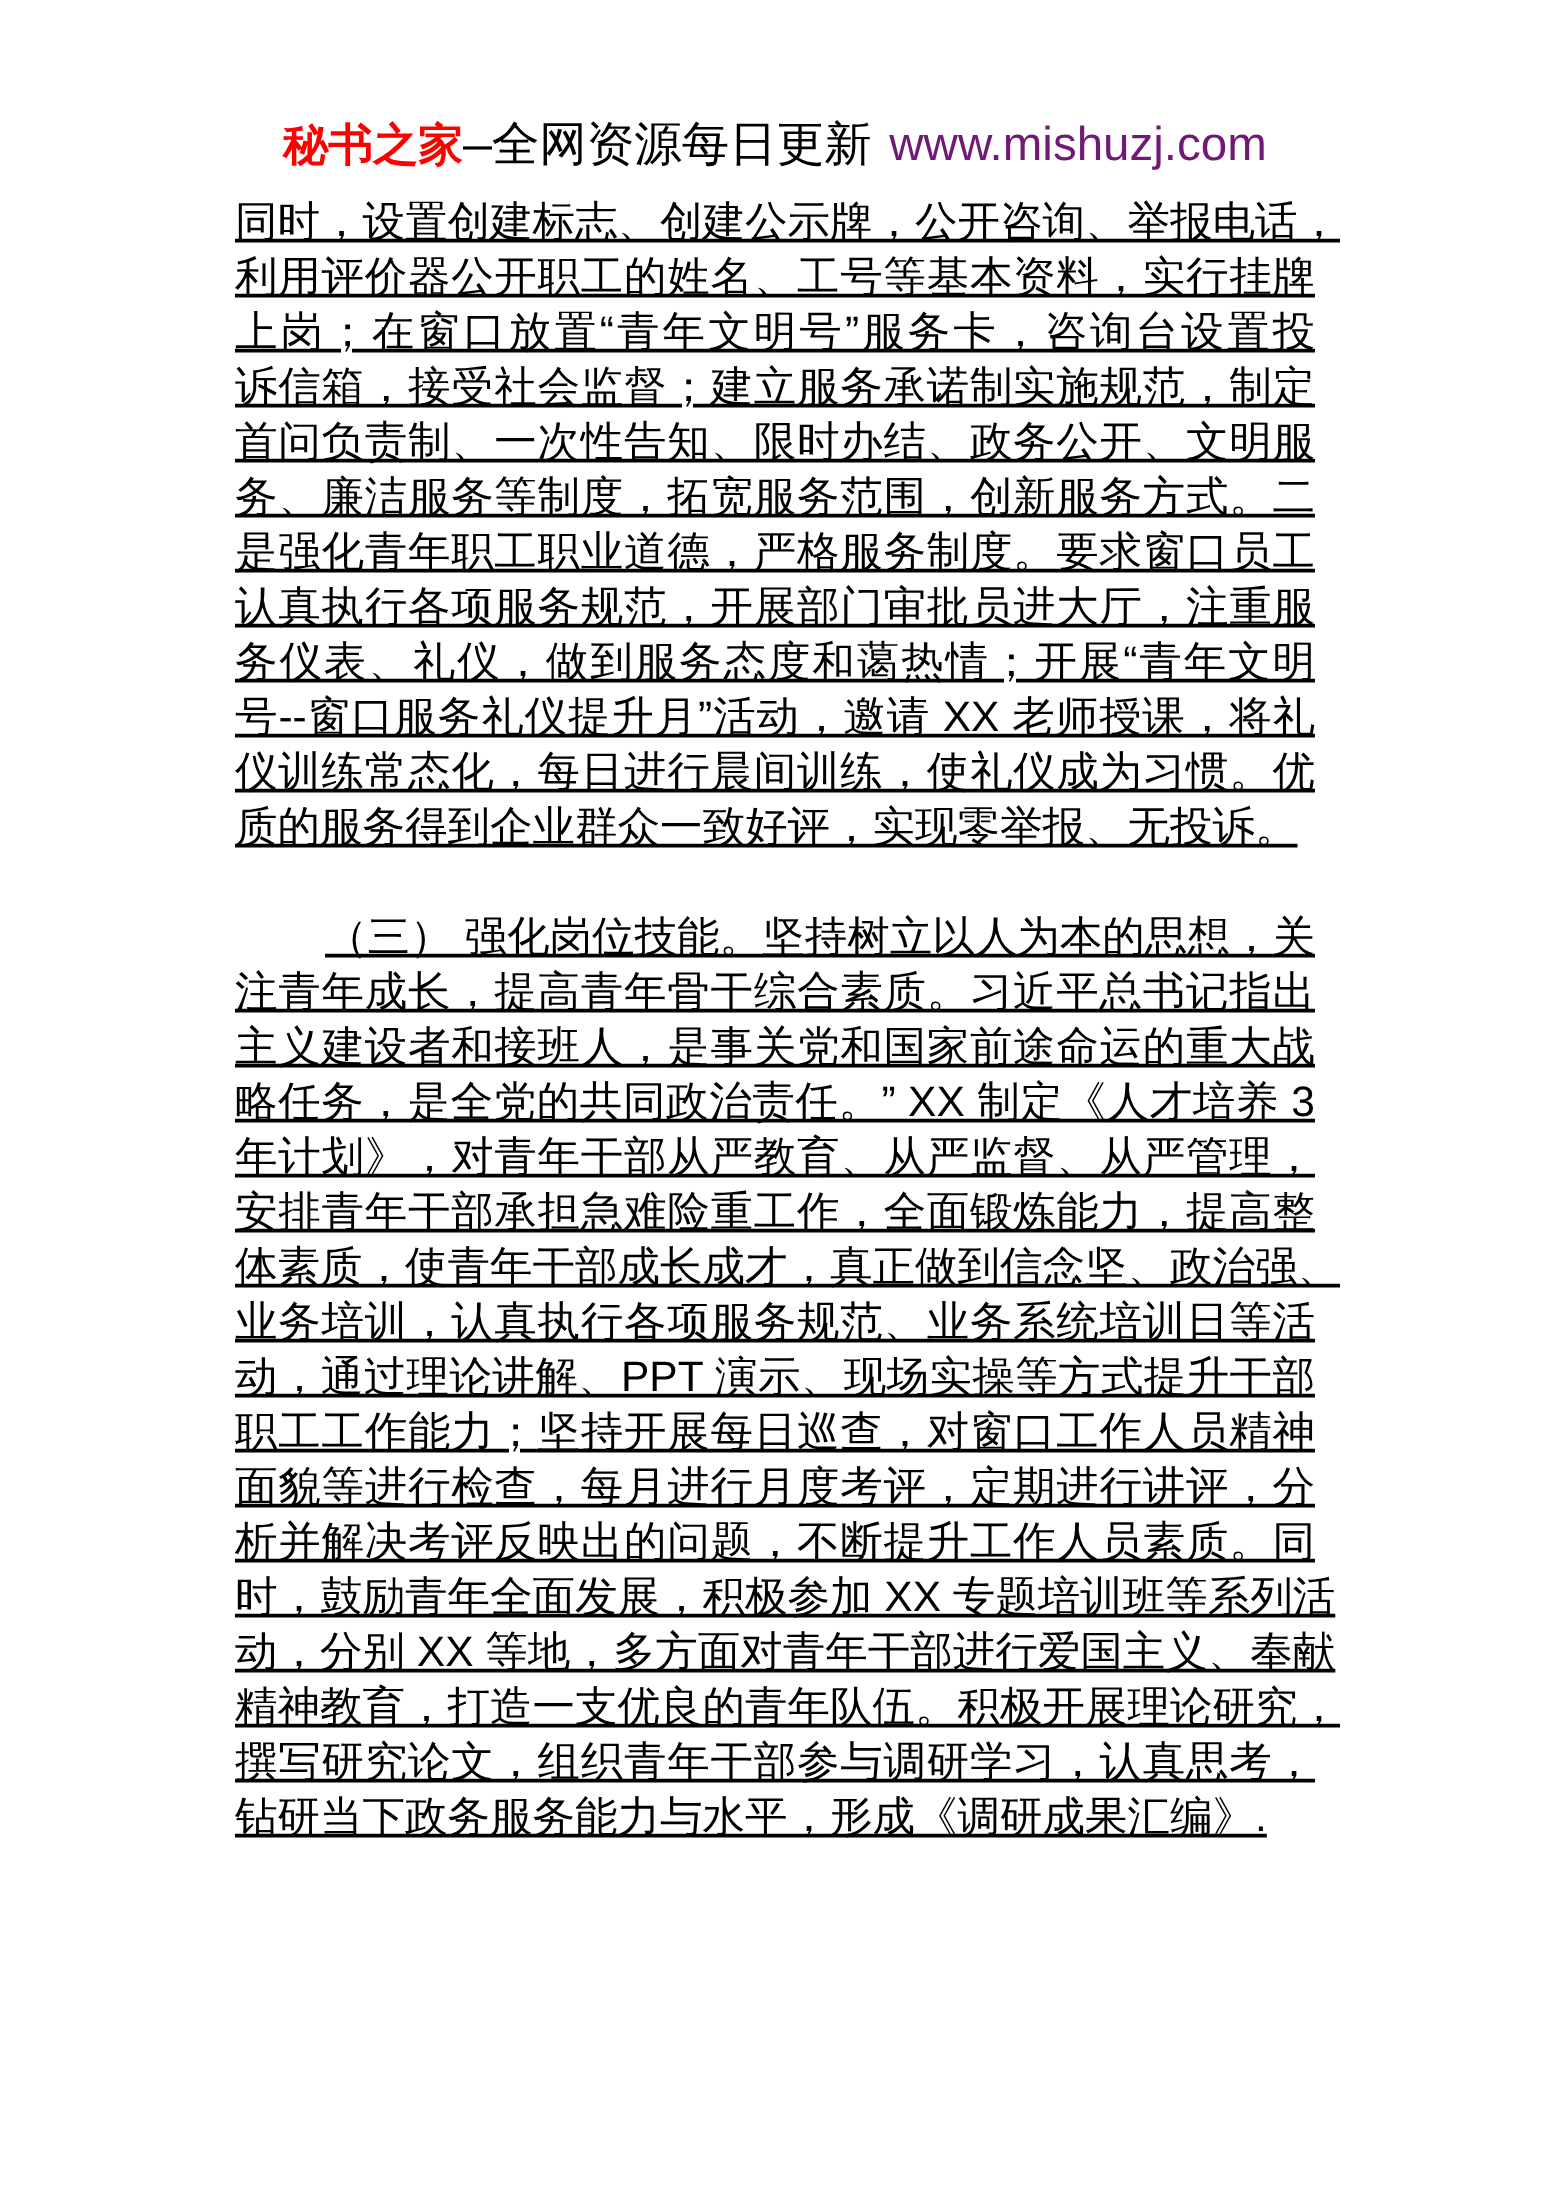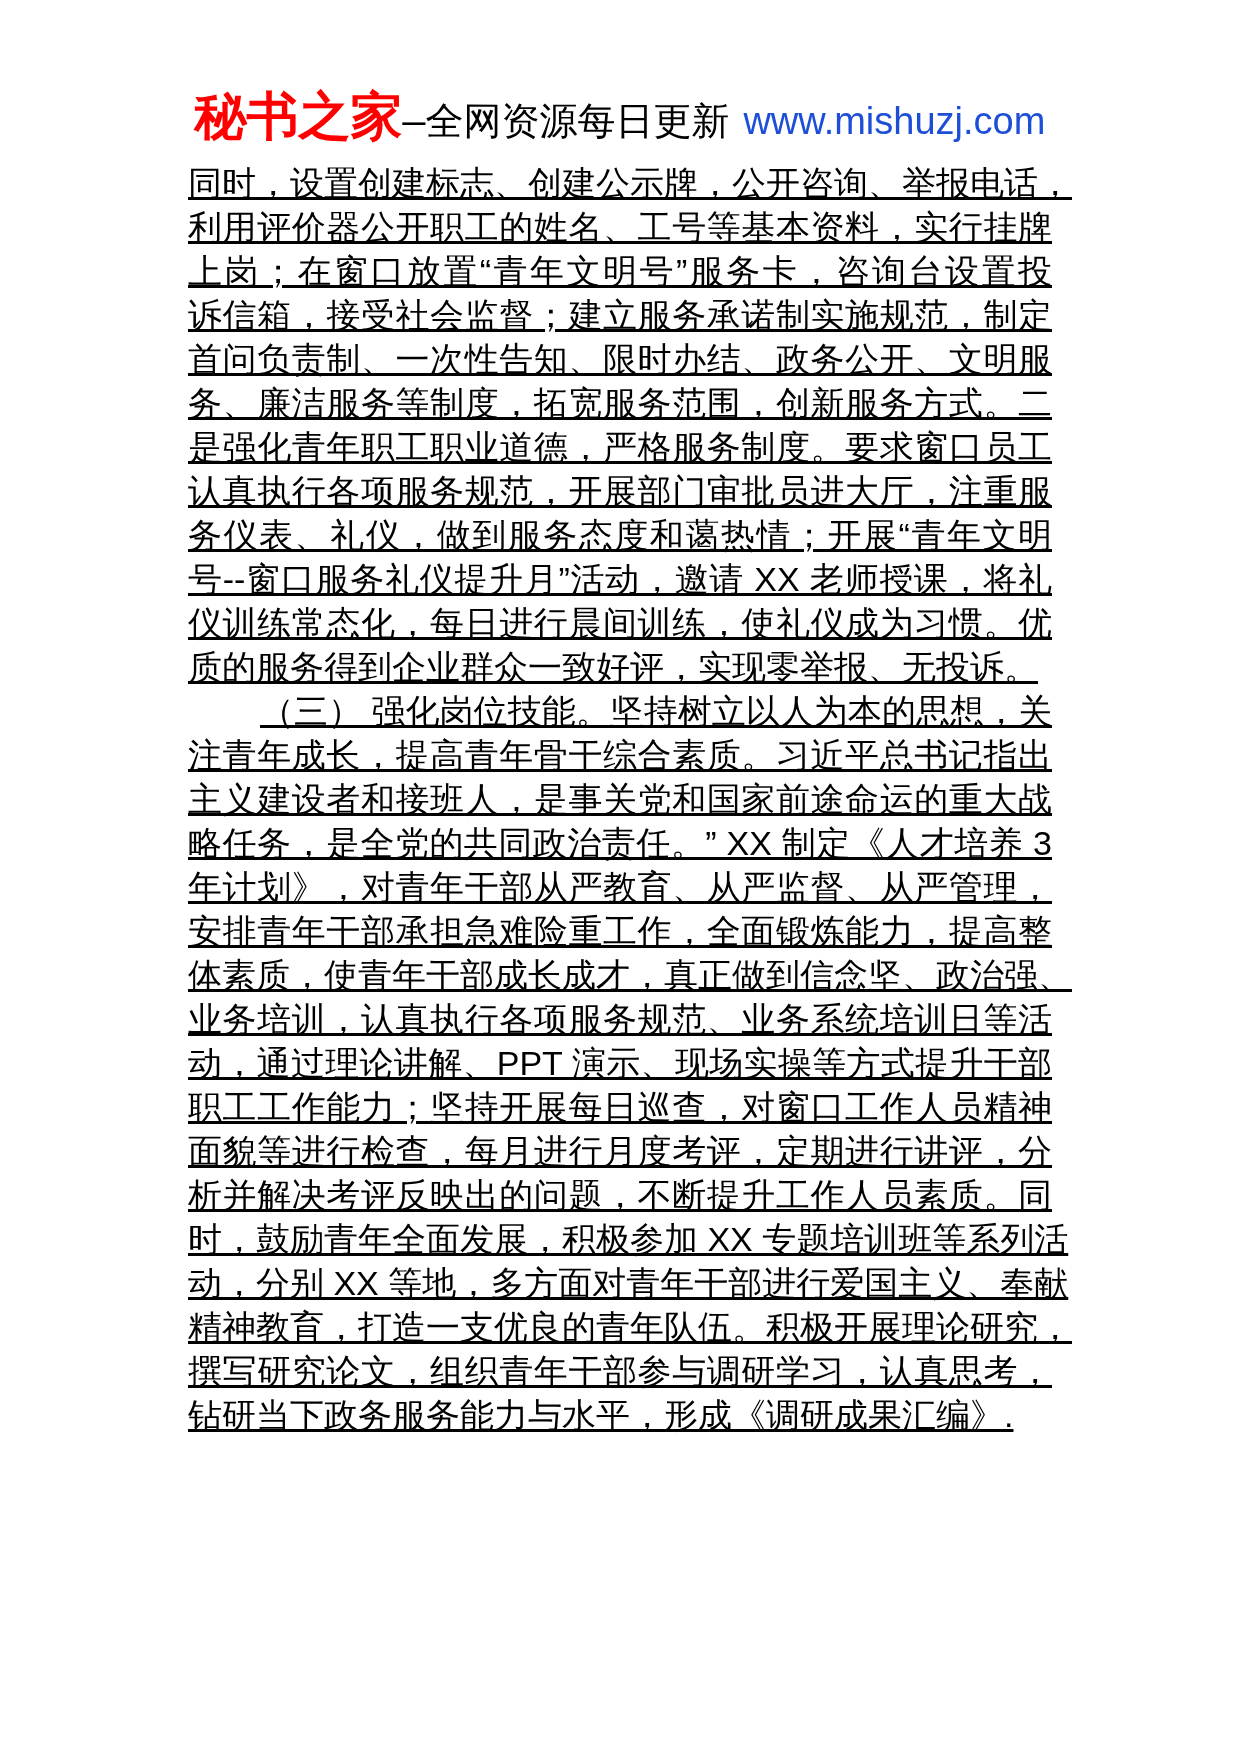--- a/index.html
+++ b/index.html
@@ -20,21 +20,21 @@
   .doc-header {
     margin-top: 92px;
     text-align: center;
     white-space: nowrap;
     font-size: 38px;
     line-height: 48px;
     color: #000000;
   }
   .brand {
     font-weight: bold;
-    font-size: 52px;
+    font-size: 36px;
     color: #ff0000;
   }
   .tagline {
     color: #000000;
     font-family: Liberation Mono, monospace;
   }
   .url {
     color: #0000ff;
     margin-left: 14px;
   }
@@ -50,28 +50,29 @@
     text-align: justify;
     text-align-last: justify;
     white-space: nowrap;
     text-decoration: underline;
   }
   .line.last {
     text-align-last: left;
   }
   .line.indent {
     text-indent: 72px; 
+    margin-top: 44px;
   }
 </style>
 </head>
 <body>
 
 <div class="page">
   <div class="doc-header">
-    <span class="brand" style="color: rgb(255, 0, 0);">秘书之家</span><span class="tagline">—全网资源每日更新</span><span class="url" style="color: #1d4ed8;">www.mishuzj.com</span>
+    <span class="brand" style="color: rgb(255, 0, 0);">秘书之家</span><span class="tagline">—全网资源每日更新</span><span class="url" style="color: #701a75;">www.mishuzj.com</span>
   </div>
   <div class="content" style="color: rgb(0, 0, 0);">
       <div class="para">
         <div class="line">同时，设置创建标志、创建公示牌，公开咨询、举报电话，</div>
         <div class="line">利用评价器公开职工的姓名、工号等基本资料，实行挂牌</div>
         <div class="line">上岗；在窗口放置“青年文明号”服务卡，咨询台设置投</div>
         <div class="line">诉信箱，接受社会监督；建立服务承诺制实施规范，制定</div>
         <div class="line">首问负责制、一次性告知、限时办结、政务公开、文明服</div>
         <div class="line">务、廉洁服务等制度，拓宽服务范围，创新服务方式。二</div>
         <div class="line">是强化青年职工职业道德，严格服务制度。要求窗口员工</div>

